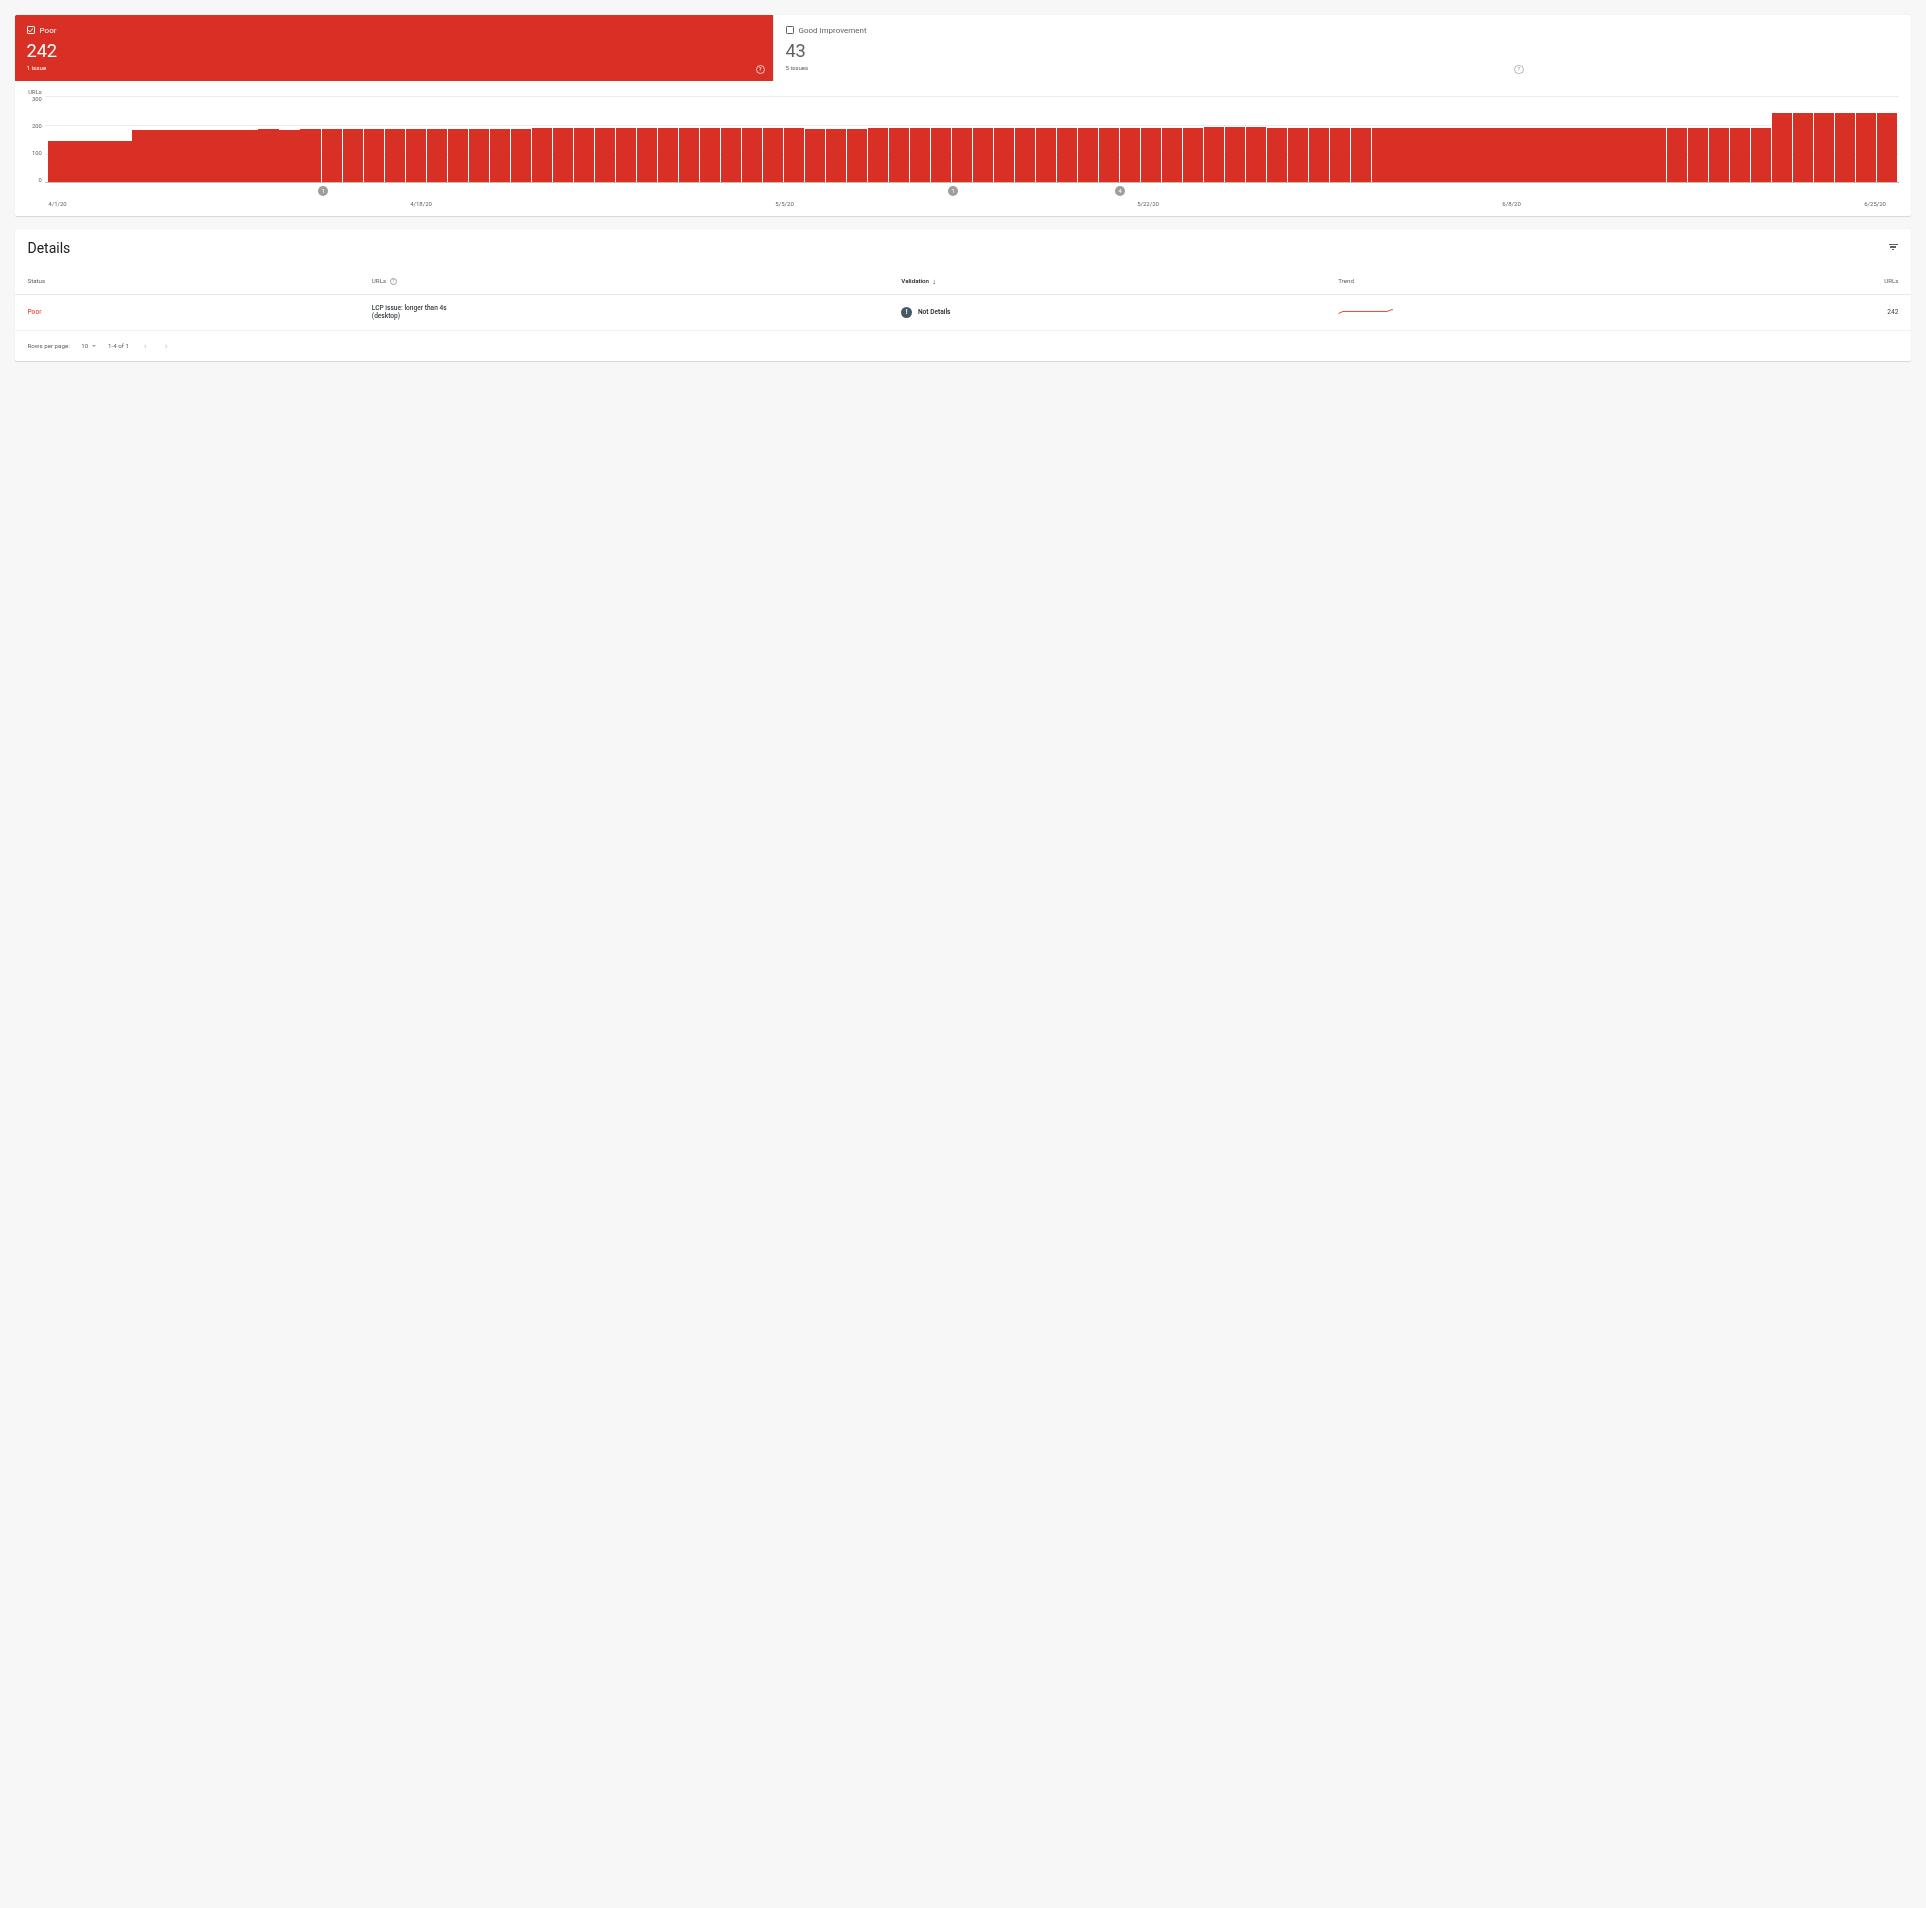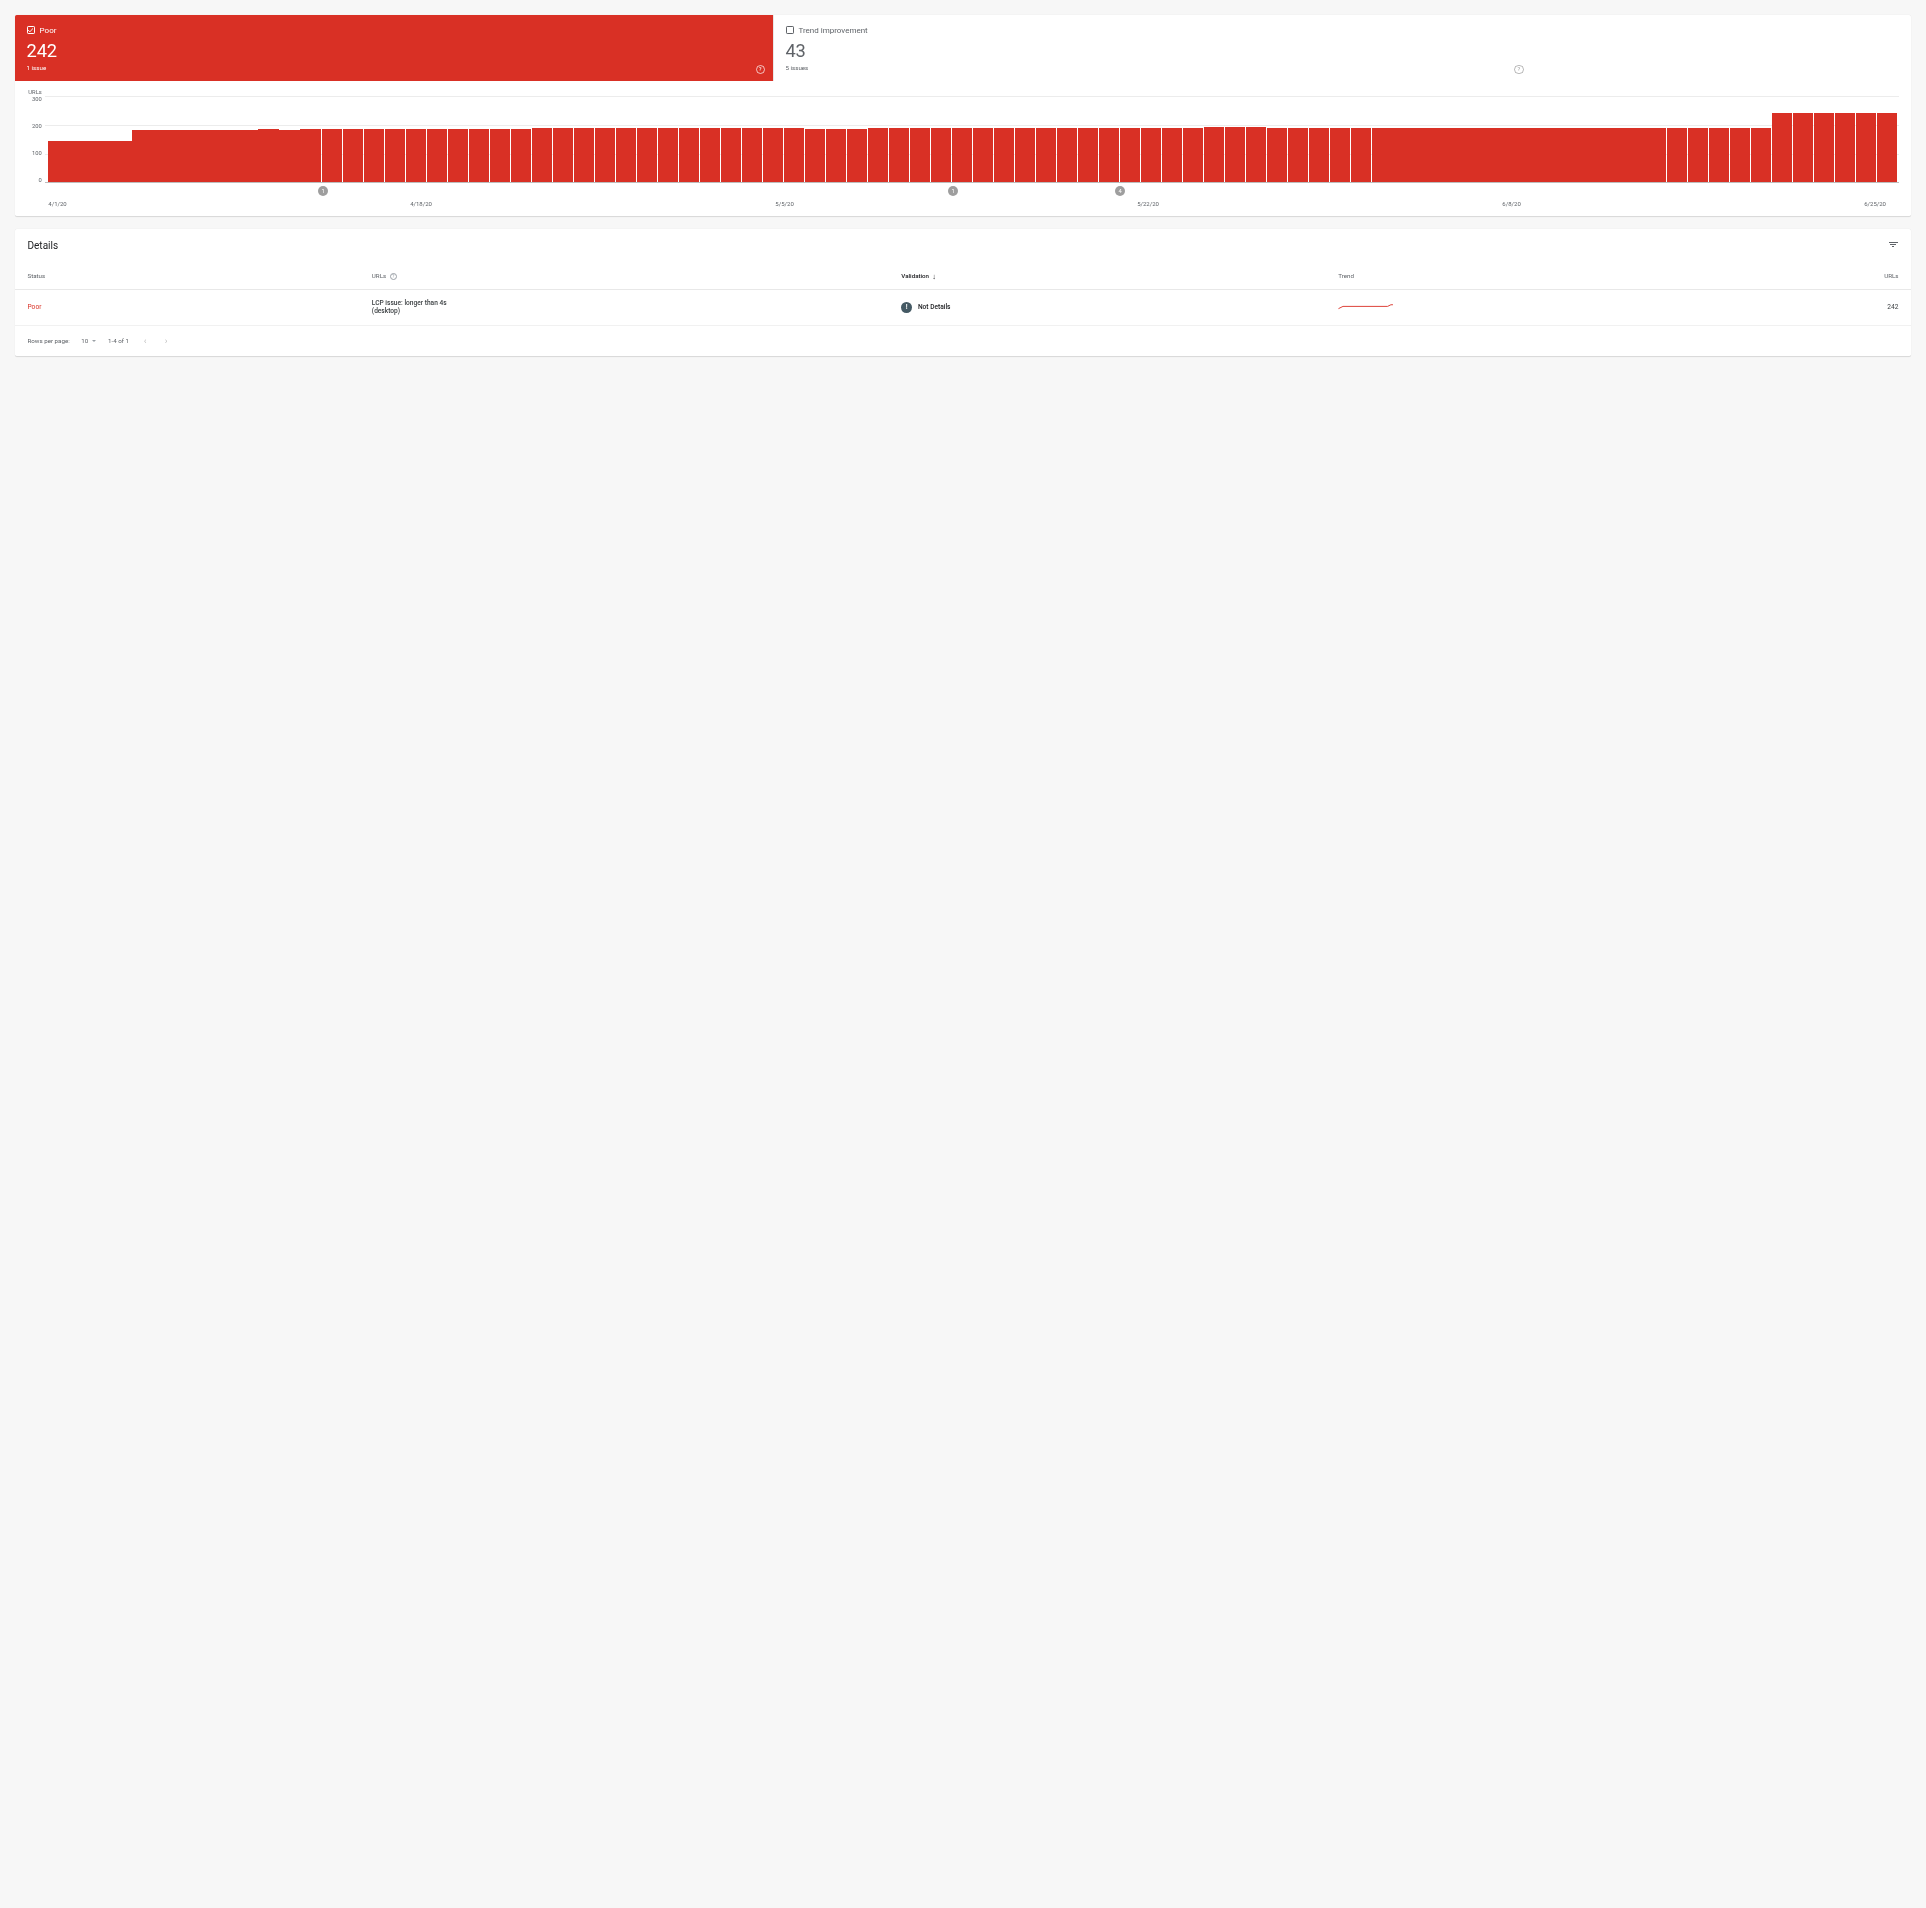--- a/index.html
+++ b/index.html
@@ -110,21 +110,21 @@
     display:flex; align-items:center; justify-content:center;
     font-size:5.8px;
   }
 
   
   .details-card { padding: 0; }
   .details-header {
     display:flex; align-items:center; justify-content:space-between;
     padding: 11.6px 12.5px 12.5px 12.5px;
   }
-  .details-header h2 { font-size:10px; font-weight:400; color:#202124; }
+  .details-header h2 { font-size:14px; font-weight:400; color:#202124; }
   .filter-icon { width:10.8px; height:8.3px; display:flex; flex-direction:column; align-items:center; gap:1.2px; cursor:pointer;}
   .filter-icon span { display:block; height:1.2px; background:#5f6368; }
   .filter-icon span:nth-child(1){width:9.1px;}
   .filter-icon span:nth-child(2){width:5.8px;}
   .filter-icon span:nth-child(3){width:2.5px;}
 
   .table-head, .table-row {
     display:grid;
     grid-template-columns: 1.1fr 1.7fr 1.4fr 1.2fr 0.6fr;
     align-items:center;
@@ -180,21 +180,21 @@
         <span class="label">Poor</span>
       </div>
       <div class="big">242</div>
       <div class="sub">1 issue</div>
       <span class="help">?</span>
     </div>
 
     <div class="tile">
       <div class="header-row">
         <span class="checkbox"></span>
-        <span class="label">Trend improvement</span>
+        <span class="label">Good improvement</span>
       </div>
       <div class="big">43</div>
       <div class="sub">5 issues</div>
       <span class="help">?</span>
     </div>
 
 
   </div>
 
   <div class="chart-wrap">

